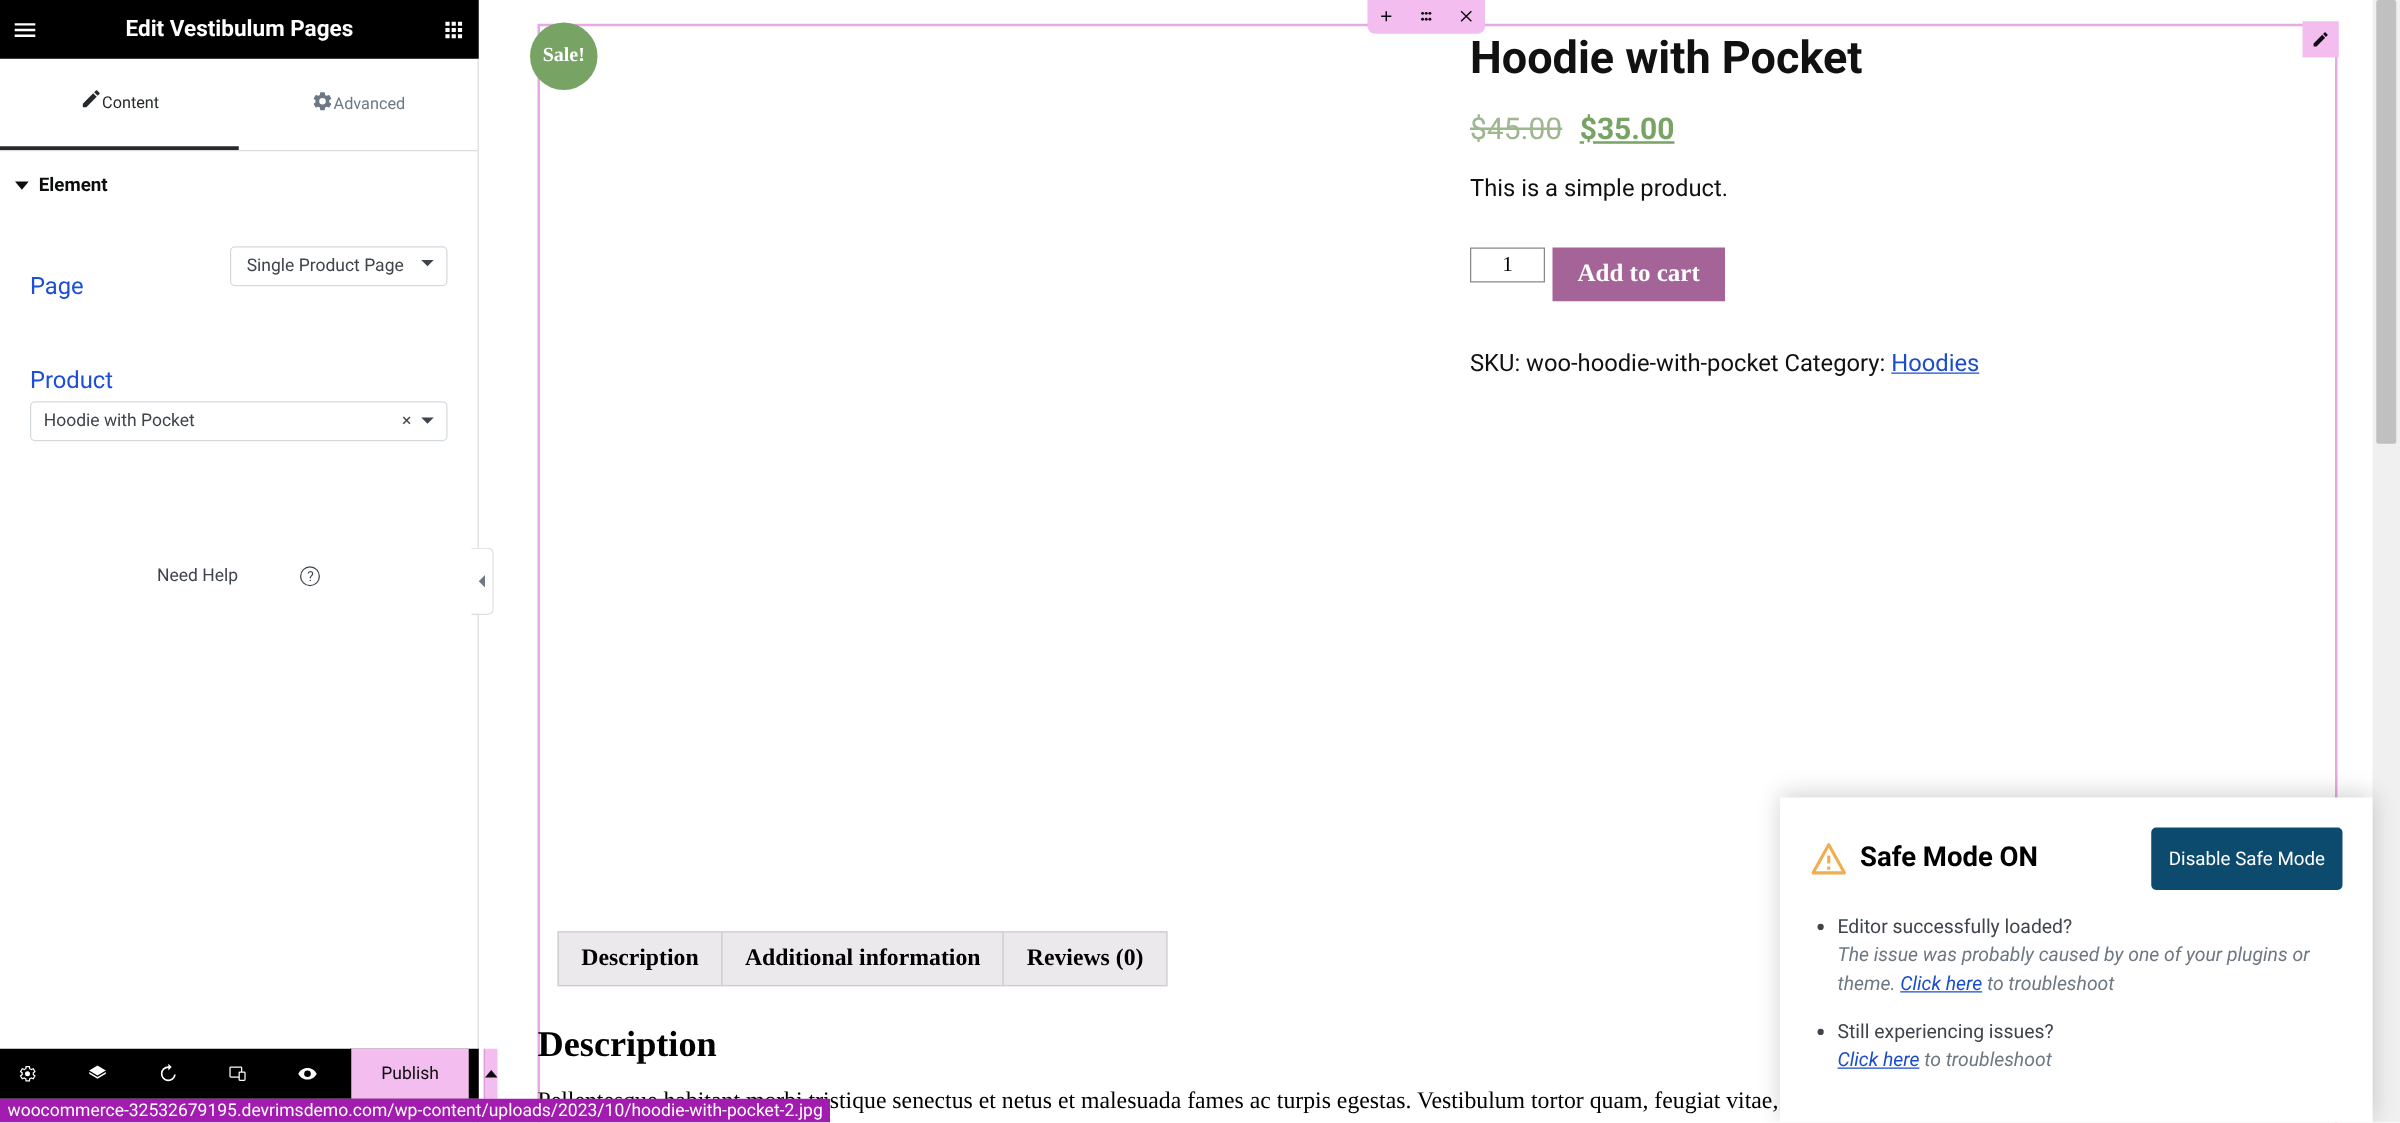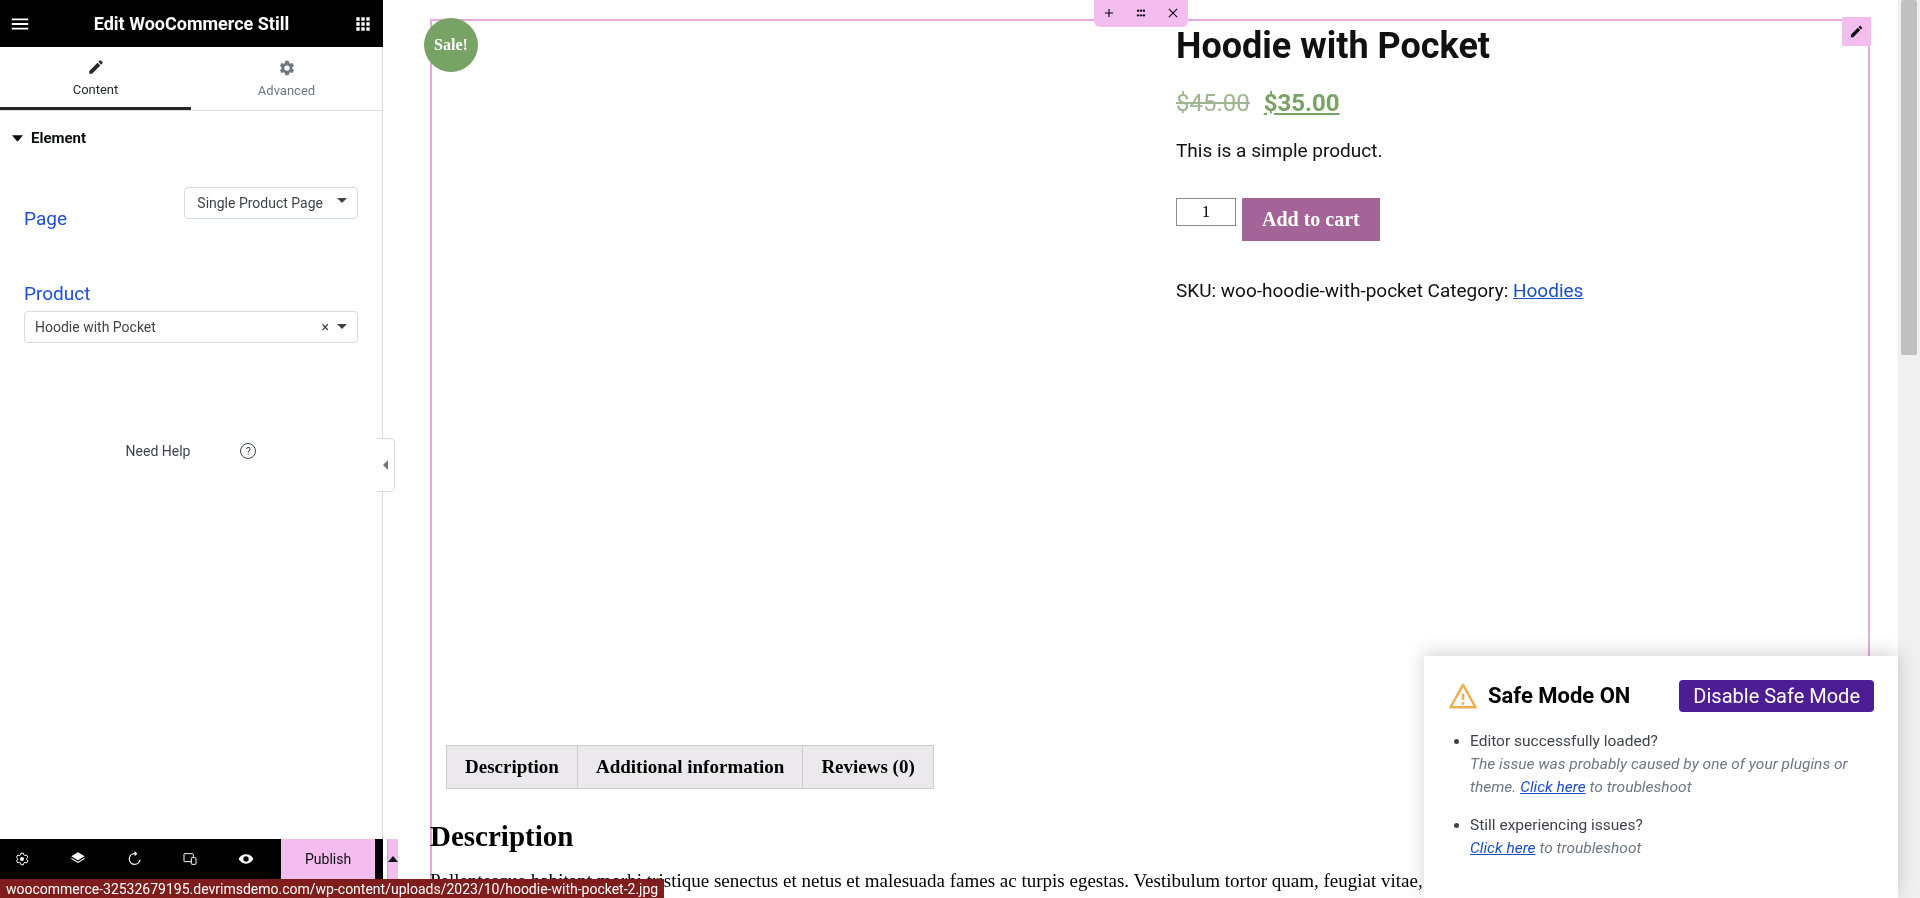--- a/index.html
+++ b/index.html
@@ -9,21 +9,21 @@
 .topbar { position:absolute; top:0; left:0; width:383px; height:47px; background:#000; display:flex; align-items:center; color:#fff; z-index:5;}
 .menu-btn{width:40px;display:flex;align-items:center;justify-content:center;height:100%;cursor:pointer;}
 .menu-btn svg{fill:#fff;width:22px;height:22px;}
 .topbar-title{flex:1;text-align:center;font-weight:700;font-size:18px;}
 .apps-btn{width:40px;display:flex;align-items:center;justify-content:center;height:100%;cursor:pointer;}
 .apps-btn svg{fill:#fff;width:20px;height:20px;}
 
 
 .sidebar{position:absolute;top:47px;left:0;width:383px;bottom:0;background:#fff;border-right:1px solid #ddd;z-index:4;}
 .tabs{display:flex;border-bottom:1px solid #ddd;}
-.tab{flex:1;display:flex;flex-direction:column;align-items:center;justify-content:center;height:63px;cursor:pointer;color:#6d7882;font-size:13px;}
+.tab{flex:1;display:flex;flex-direction:row;align-items:center;justify-content:center;height:73px;cursor:pointer;color:#6d7882;font-size:13px;}
 .tab.active{border-bottom:3px solid #26292c;color:#26292c;}
 .tab svg{width:18px;height:18px;fill:currentColor;margin-bottom:6px;}
 .section-header{display:flex;align-items:center;padding:18px 12px;font-weight:700;font-size:15px;color:#0c0d0e;cursor:pointer;}
 .section-header svg{width:11px;height:11px;fill:#0c0d0e;margin-right:8px;}
 .form-row{display:flex;align-items:center;padding:10px 24px;}
 .form-label{flex:1;font-size:19px;color:#1d4ed8;margin-top:32px;}
 .select{padding:7px 34px 7px 12px;border:1px solid #d5dadf;border-radius:4px;font-size:14px;color:#3f444b;background:#fff;position:relative;cursor:pointer;}
 .select::after{content:"";position:absolute;right:10px;top:50%;transform:translateY(-50%);border:5px solid transparent;border-top-color:#3f444b;}
 .product-select{margin:6px 24px;display:flex;align-items:center;border:1px solid #d5dadf;border-radius:4px;padding:7px 10px;font-size:14px;color:#3f444b;cursor:pointer;}
 .product-select .x{margin-left:auto;margin-right:8px;font-size:14px;color:#3f444b;cursor:pointer;}
@@ -37,21 +37,21 @@
 
 
 .bottombar{position:absolute;bottom:19px;left:0;width:383px;height:40px;background:#000;display:flex;align-items:center;z-index:5;gap:12px;}
 .bottombar .icon{flex:0 0 44px;display:flex;align-items:center;justify-content:center;color:#fff;height:100%;cursor:pointer;}
 .bottombar .icon svg{width:16px;height:16px;fill:#fff;}
 .bottombar .publish{margin-left:auto;height:100%;background:#f3bdf0;color:#0c0d0e;font-size:14px;padding:0 24px;display:flex;align-items:center;border-left:1px solid #000;cursor:pointer;}
 .bottombar .publish-caret{width:26px;height:100%;background:#f3bdf0;display:flex;align-items:center;justify-content:center;border-left:1px solid #d89dd5;cursor:pointer;}
 .bottombar .publish-caret svg{width:10px;height:10px;fill:#0c0d0e;}
 
 
-.statusbar{position:absolute;bottom:0;left:0;height:19px;background:#7f1d1d;color:#fff;font-size:14px;padding:0 6px;display:flex;align-items:center;z-index:20;font-family:Arial;}
+.statusbar{position:absolute;bottom:0;left:0;height:19px;background:#a21caf;color:#fff;font-size:14px;padding:0 6px;display:flex;align-items:center;z-index:20;font-family:Arial;}
 
 
 .canvas{position:absolute;left:383px;right:22px;top:0;bottom:0;background:#fff;overflow:hidden;}
 .scrollbar{position:absolute;right:0;top:0;width:22px;height:100%;background:#f0f0f0;}
 .scrollbar .thumb{position:absolute;right:3px;top:0;width:16px;height:355px;background:#c0c0c0;border-radius:2px;}
 
 .widget-frame{position:absolute;left:47px;top:19px;right:28px;bottom:-100px;border:2px solid #e6a9e3;}
 .widget-controls{position:absolute;top:-1px;left:50%;transform:translateX(-50%);background:#f3bdf0;height:28px;display:flex;align-items:center;border-radius:0 0 6px 6px;padding:0 6px;gap:14px;z-index:3;}
 .widget-controls .wc-btn{width:18px;height:18px;display:flex;align-items:center;justify-content:center;cursor:pointer;}
 .widget-controls svg{width:14px;height:14px;fill:#0c0d0e;}
@@ -75,36 +75,36 @@
 .tabs-row{position:absolute;left:63px;top:745px;display:flex;}
 .wc-tab{border:1px solid #ccc;background:#ebe9eb;padding:10px 18px;font-size:19px;font-weight:700;font-family:Georgia,serif;cursor:pointer;margin-right:-1px;}
 .desc-heading{position:absolute;left:47px;top:820px;font-family:Georgia,serif;font-size:29px;font-weight:700;}
 .desc-body{position:absolute;left:47px;top:870px;right:40px;font-family:Georgia,serif;font-size:19px;white-space:nowrap;overflow:hidden;}
 
 
 .safemode{position:absolute;right:22px;bottom:0;width:474px;background:#fff;box-shadow:0 -3px 18px rgba(0,0,0,.18);padding:24px;z-index:10;}
 .sm-head{display:flex;align-items:center;margin-bottom:18px;}
 .sm-icon{width:30px;height:30px;margin-right:10px;}
 .sm-title{font-size:22px;font-weight:700;flex:1;}
-.sm-btn{background:#4c1d95;color:#fff;padding:4px 14px;border-radius:4px;font-size:20px;cursor:pointer;border:none;}
+.sm-btn{background:#0c4a6e;color:#fff;padding:16px 14px;border-radius:4px;font-size:15px;cursor:pointer;border:none;}
 .sm-list{list-style:disc;padding-left:22px;font-size:15.5px;color:#3f444b;}
 .sm-list li{margin-bottom:14px;line-height:1.5;}
 .sm-list .italic{font-style:italic;color:#6d7882;}
 .sm-list a{color:#1a4ec9;font-style:italic;}
 </style>
 </head>
 <body>
 
 <div class="topbar">
   <div class="menu-btn">
     <svg viewBox="0 0 24 24">
         <path d="M3 6h18v2H3zM3 11h18v2H3zM3 16h18v2H3z"></path>
       </svg>
   </div>
-  <div class="topbar-title">Edit WooCommerce Still</div>
+  <div class="topbar-title">Edit Vestibulum Pages</div>
   <div class="apps-btn">
     <svg viewBox="0 0 24 24">
         <path d="M4 4h4v4H4zM10 4h4v4h-4zM16 4h4v4h-4zM4 10h4v4H4zM10 10h4v4h-4zM16 10h4v4h-4zM4 16h4v4H4zM10 16h4v4h-4zM16 16h4v4h-4z"></path>
       </svg>
   </div>
 </div>
 
 <div class="sidebar">
   <div class="tabs">
     <div class="tab active">

